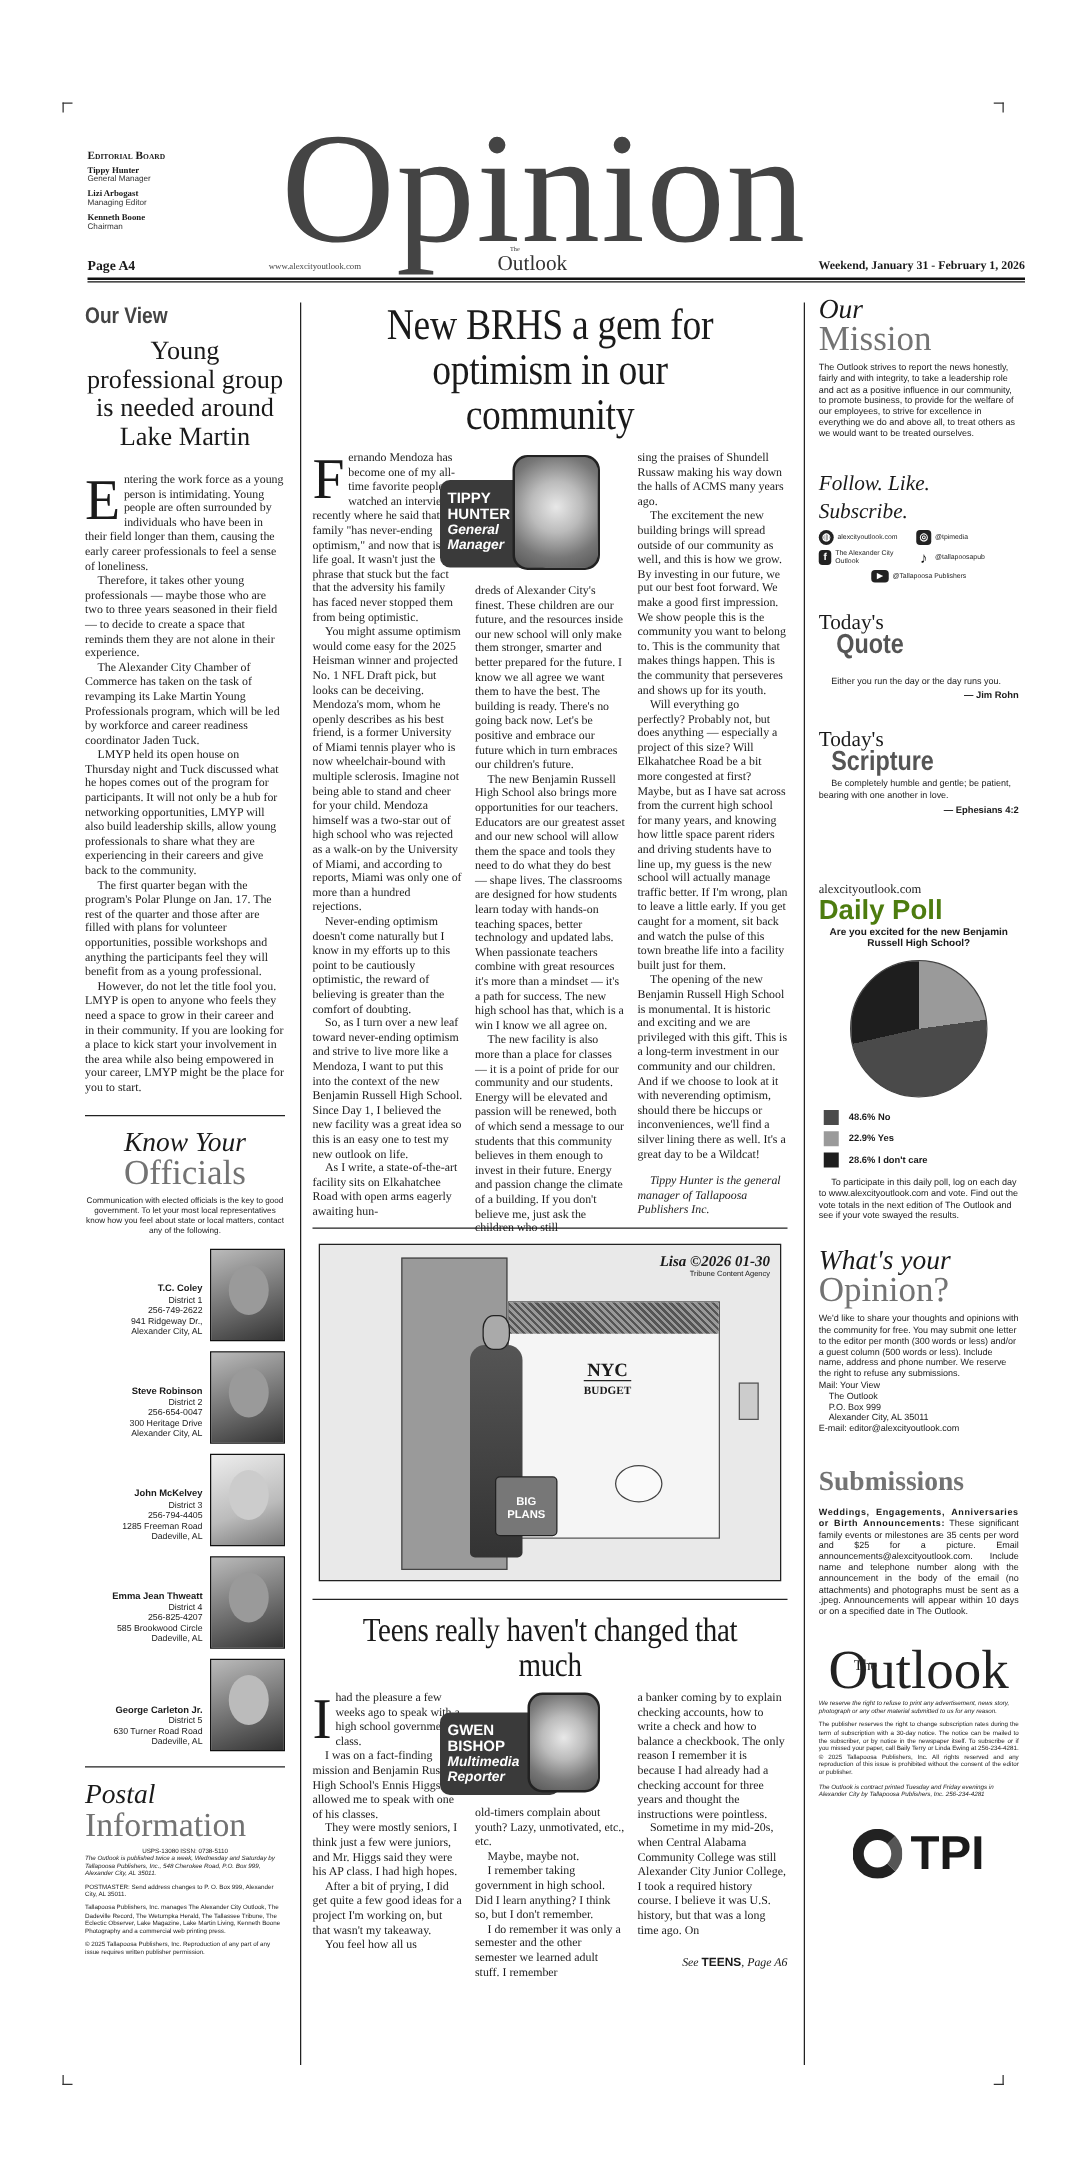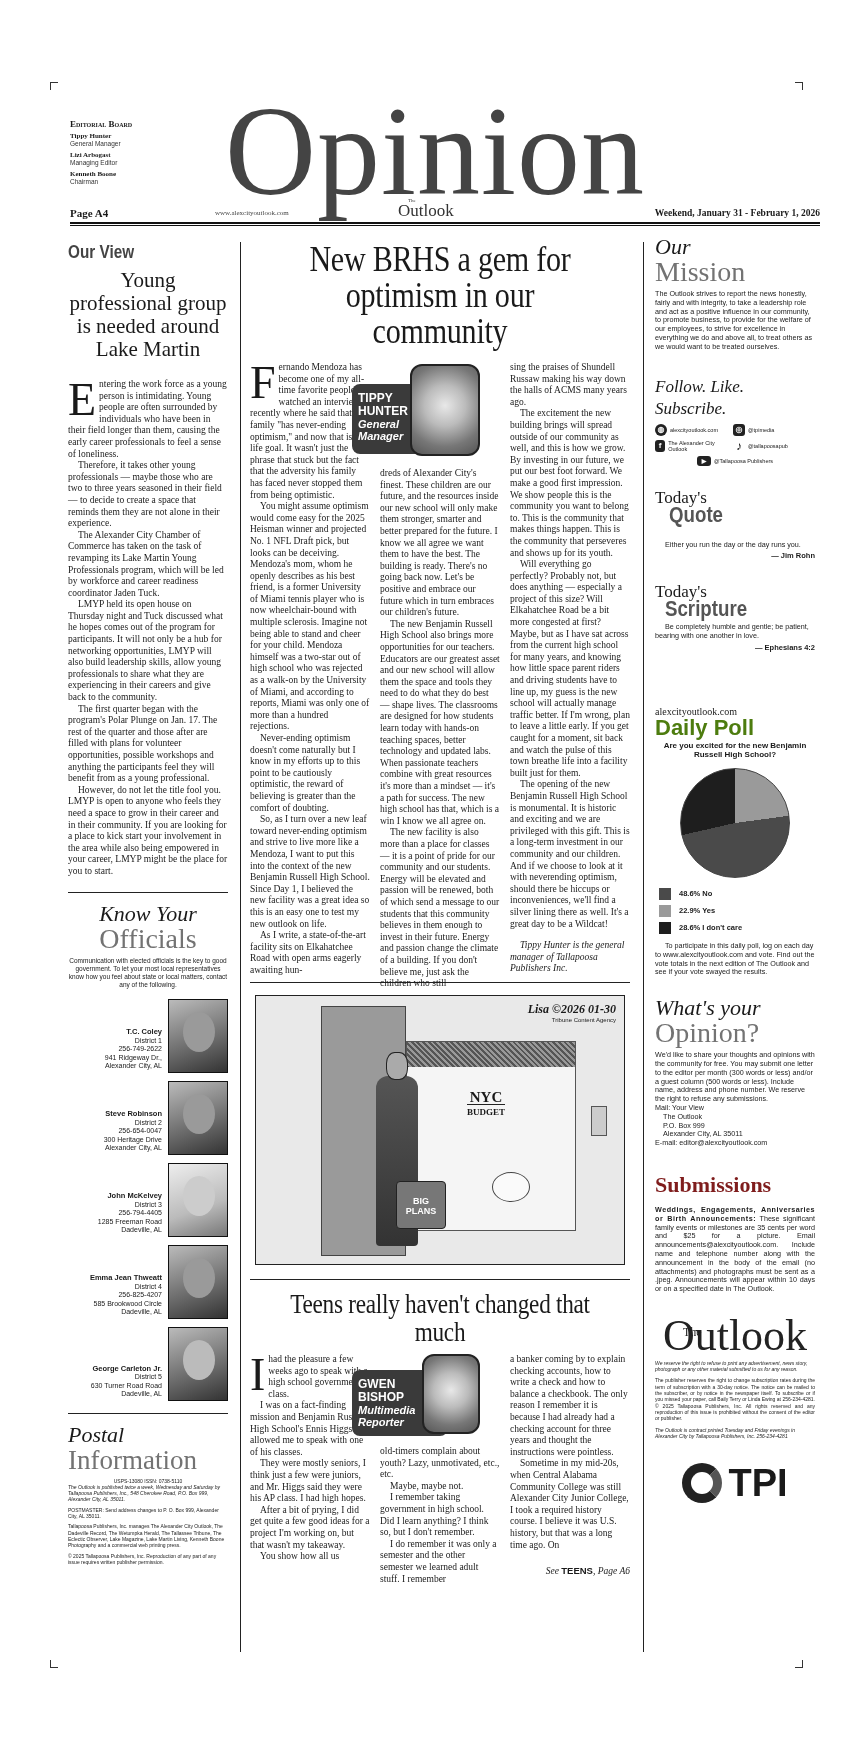--- a/index.html
+++ b/index.html
@@ -80,21 +80,21 @@
   .social .ic{width:12px;height:12px;border-radius:3px;background:#222;color:#fff;font-size:8px;line-height:12px;text-align:center;font-weight:bold;}
   .qhead{font-size:17px;line-height:15px;}
   .qhead .b{font-family:"Liberation Sans",sans-serif;font-weight:bold;color:#555;font-size:22px;line-height:20px;margin-left:14px;transform:scaleX(.85);display:inline-block;transform-origin:left;}
   .attr{text-align:right;font-weight:bold;font-family:"Liberation Sans",sans-serif;font-size:7.5px;margin-top:2px;}
   .poll-hd{font-size:10px;}
   .poll-big{font-family:"Liberation Sans",sans-serif;font-weight:bold;color:#4d7c0f;font-size:22px;line-height:22px;}
   .poll-q{font-family:"Liberation Sans",sans-serif;font-weight:bold;font-size:8px;line-height:9.5px;text-align:center;margin-top:2px;}
   .pie{width:110px;height:110px;border-radius:50%;margin:8px auto 10px;border:1px solid #444;}
   .legend-row{display:flex;align-items:center;gap:8px;font-family:"Liberation Sans",sans-serif;font-weight:bold;font-size:7.5px;margin:5px 0 0 4px;}
   .legend-row .sw{width:12px;height:12px;}
-  .sub-hd{font-weight:bold;color:#7f1d1d;font-size:22px;}
+  .sub-hd{font-weight:bold;color:#737373;font-size:22px;}
   .outlook-logo{text-align:center;font-size:44px;line-height:40px;position:relative;color:#222;}
   .outlook-logo small{position:absolute;left:28px;top:-4px;font-size:12px;}
   .tiny{font-family:"Liberation Sans",sans-serif;font-size:5px;line-height:6.3px;}
   .tpi{display:flex;align-items:center;justify-content:center;gap:6px;margin-top:24px;}
   .tpi .ring{width:40px;height:40px;border-radius:50%;border:9px solid #222;border-right-color:#555;}
   .tpi .txt{font-family:"Liberation Sans",sans-serif;font-weight:bold;font-size:38px;line-height:38px;}
 </style>
 </head>
 <body>
 
@@ -246,21 +246,21 @@
   <div class="hr" style="margin:14px 0 10px;"></div>
 
   <div class="main-hed" style="font-size:27px;line-height:28px;">Teens really haven't changed that much</div>
 
   <div class="cols3" style="margin-top:8px;height:210px;">
     <div class="c body-text">
       <p class="first"><span class="dropcap">I</span><span>had the pleasure a few weeks ago to speak with a high school government class.</span></p>
       <p>I was on a fact-finding mission and Benjamin Russell High School's Ennis Higgs allowed me to speak with one of his classes.</p>
       <p>They were mostly seniors, I think just a few were juniors, and Mr. Higgs said they were his AP class. I had high hopes.</p>
       <p>After a bit of prying, I did get quite a few good ideas for a project I'm working on, but that wasn't my takeaway.</p>
-      <p>You show how all us</p>
+      <p>You feel how all us</p>
     </div>
     <div class="c body-text" style="padding-top:92px;font-family:Liberation Serif, serif;">
       <p class="first">old-timers complain about youth? Lazy, unmotivated, etc., etc.</p>
       <p>Maybe, maybe not.</p>
       <p>I remember taking government in high school. Did I learn anything? I think so, but I don't remember.</p>
       <p>I do remember it was only a semester and the other semester we learned adult stuff. I remember</p>
     </div>
     <div class="c body-text">
       <p class="first">a banker coming by to explain checking accounts, how to write a check and how to balance a checkbook. The only reason I remember it is because I had already had a checking account for three years and thought the instructions were pointless.</p>
       <p>Sometime in my mid-20s, when Central Alabama Community College was still Alexander City Junior College, I took a required history course. I believe it was U.S. history, but that was a long time ago. On</p>

